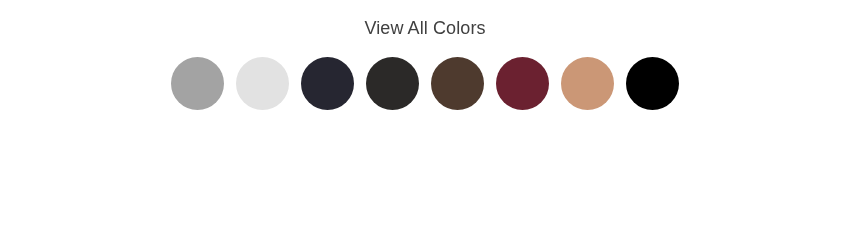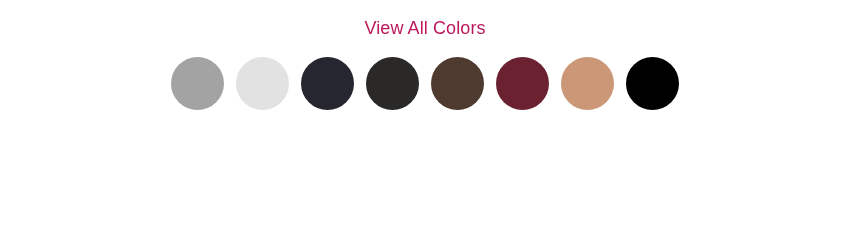--- a/index.html
+++ b/index.html
@@ -57,21 +57,21 @@
   .panel-body {
     flex: 1 1 auto;
     width: 100%;
   }
 </style>
 </head>
 <body style="background-color: rgb(255, 255, 255);">
 
 <div class="color-panel" style="background-color: rgb(255, 255, 255);">
 
-  <div class="panel-title" style="color: #be185d;">View All Colors</div>
+  <div class="panel-title" style="color: #404040;">View All Colors</div>
 
   <div class="swatch-row">
     <div class="swatch" style="background-color: rgb(163, 163, 163);"></div>
     <div class="swatch" style="background-color: rgb(226, 226, 226);"></div>
     <div class="swatch" style="background-color: rgb(38, 38, 49);"></div>
     <div class="swatch" style="background-color: rgb(43, 41, 40);"></div>
     <div class="swatch" style="background-color: rgb(78, 58, 46);"></div>
     <div class="swatch" style="background-color: rgb(107, 33, 48);"></div>
     <div class="swatch" style="background-color: rgb(203, 151, 118);"></div>
     <div class="swatch" style="background-color: rgb(0, 0, 0);"></div>

